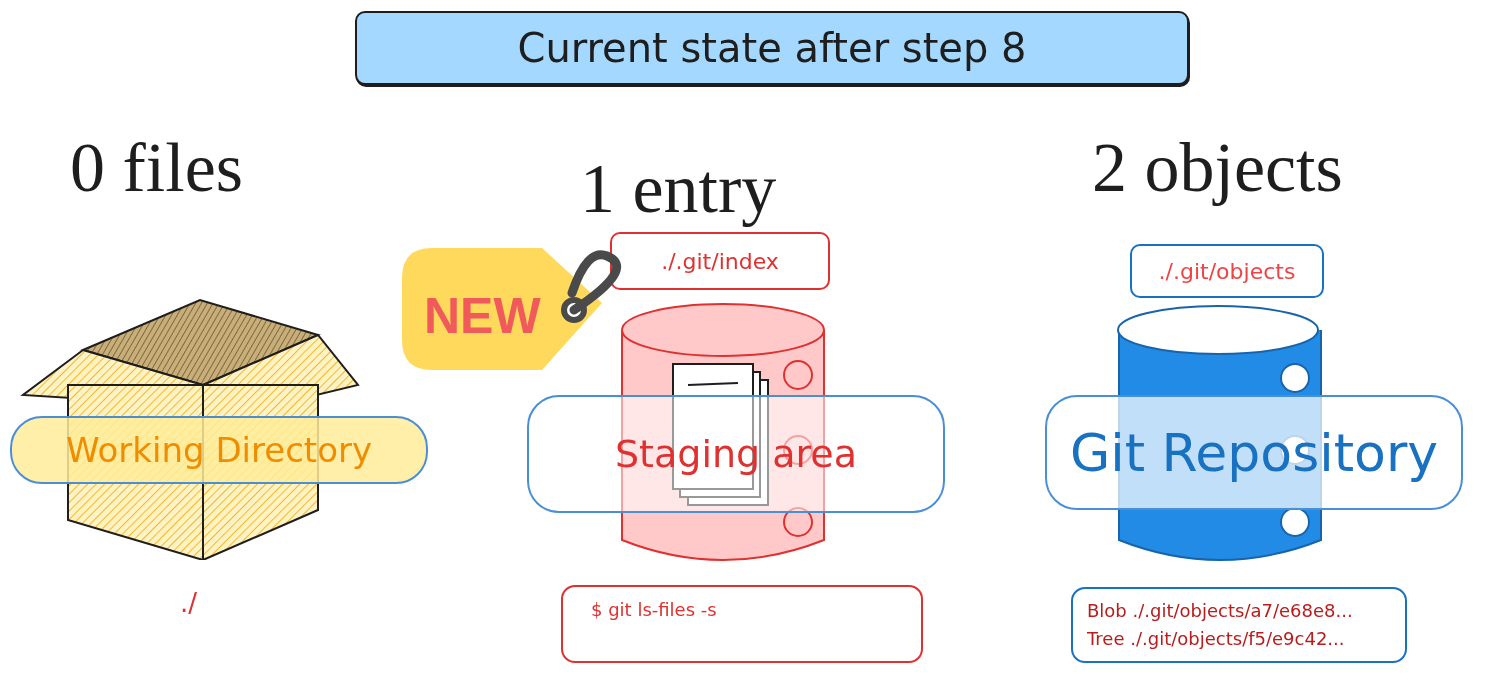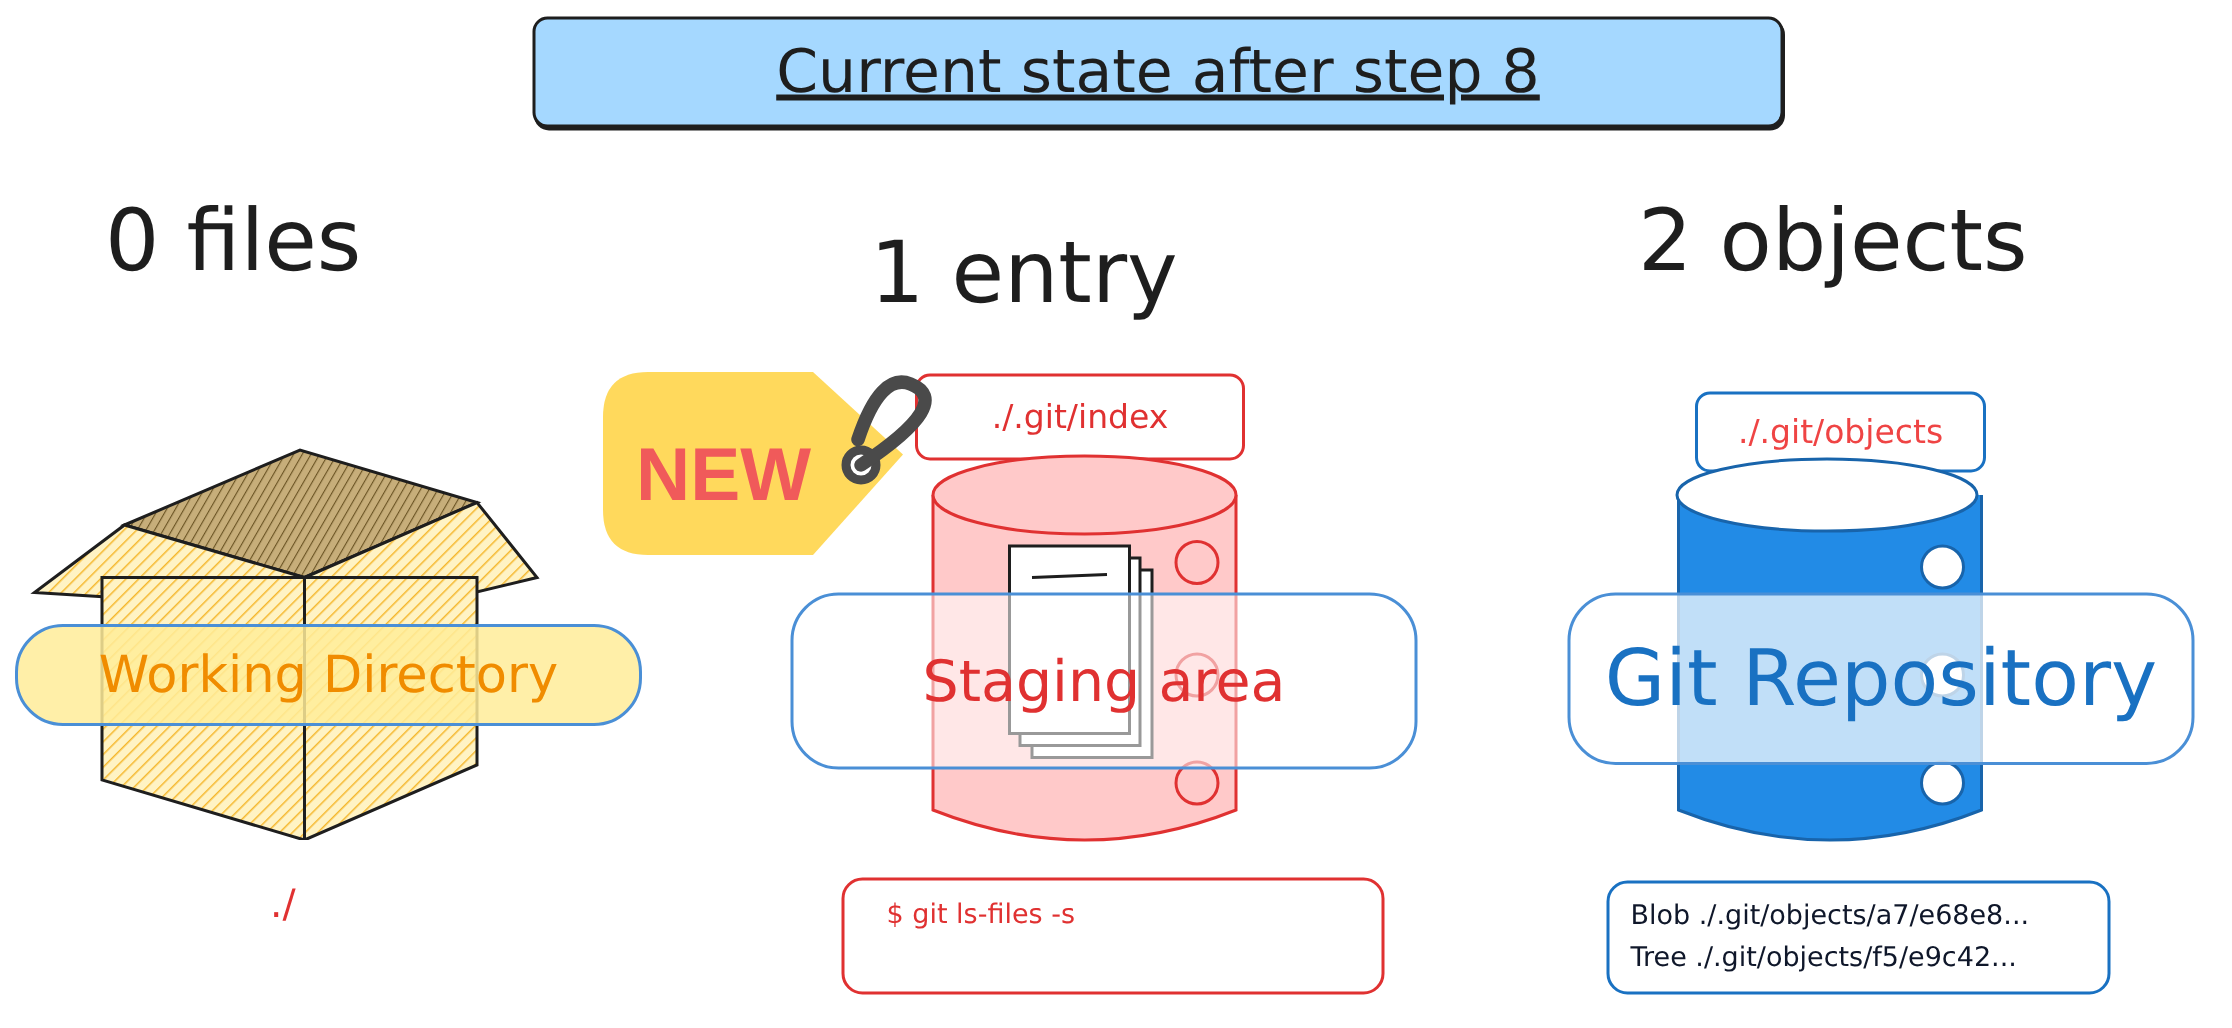--- a/index.html
+++ b/index.html
@@ -1,23 +1,23 @@
 <!DOCTYPE html>
 <html><head>
   <meta charset="utf-8">
   <style>
     html, body { margin: 0; padding: 0; background: #ffffff; }
     body { width: 1488px; height: 685px; position: relative; overflow: hidden;
       font-family: "DejaVu Sans", sans-serif; color: #1e1e1e; }
     .abs { position: absolute; }
     .title-box { left: 355px; top: 11px; width: 830px; height: 70px; background: #a5d8ff;
       border: 2px solid #1e1e1e; border-radius: 10px; display: flex; align-items: center; justify-content: center;
-      font-size: 40px; box-shadow: 1px 2px 0 #1e1e1e; text-decoration: underline; }
-    .big-label { font-size: 57px; white-space: nowrap; }
-    .path-box { border: 2px solid; border-radius: 10px; display: flex; align-items: center; justify-content: center; font-size: 22px; background: #fff; margin-top: 17px; }
+      font-size: 40px; box-shadow: 1px 2px 0 #1e1e1e; }
+    .big-label { font-size: 70px; white-space: nowrap; font-family: Liberation Serif, serif; }
+    .path-box { border: 2px solid; border-radius: 10px; display: flex; align-items: center; justify-content: center; font-size: 22px; background: #fff; }
     .info-box { border: 2px solid; border-radius: 14px; background: #fff; font-size: 18px; padding: 8px 0 16px 28px; box-sizing: border-box; line-height: 30px; }
     .label-box { border: 2px solid #4a8fd6; border-radius: 32px; display: flex; align-items: center; justify-content: center; text-align: center; box-sizing: border-box; }
   </style>
 </head>
 <body>
 
 <div class="abs title-box">
   <span>Current state after step 8</span>
 </div>
 
@@ -91,16 +91,16 @@
   <ellipse cx="103" cy="30" rx="100" ry="24" fill="#ffffff" stroke="#1864ab" stroke-width="2"></ellipse>
   <circle cx="180" cy="78" r="14" fill="#fff" stroke="#1864ab" stroke-width="2"></circle>
   <circle cx="180" cy="150" r="14" fill="#fff" stroke="#1864ab" stroke-width="2"></circle>
   <circle cx="180" cy="222" r="14" fill="#fff" stroke="#1864ab" stroke-width="2"></circle>
 </svg>
 
 <div class="abs label-box" style="left:1045px; top:395px; width:418px; height:115px; background:rgba(255,255,255,0.72); font-size:52px; color:#1971c2;">
   <span>Git Repository</span>
 </div>
 
-<div class="abs info-box" style="left:1071px; top:587px; width:336px; height:76px; border-color:#1971c2; color:#0f172a; padding:8px 0 0 14px; line-height:28px;">
+<div class="abs info-box" style="left:1071px; top:587px; width:336px; height:76px; border-color:#1971c2; color:#b91c1c; padding:8px 0 0 14px; line-height:28px;">
   <div>Blob ./.git/objects/a7/e68e8...</div>
   <div>Tree ./.git/objects/f5/e9c42...</div>
 </div>
 
 </body></html>

